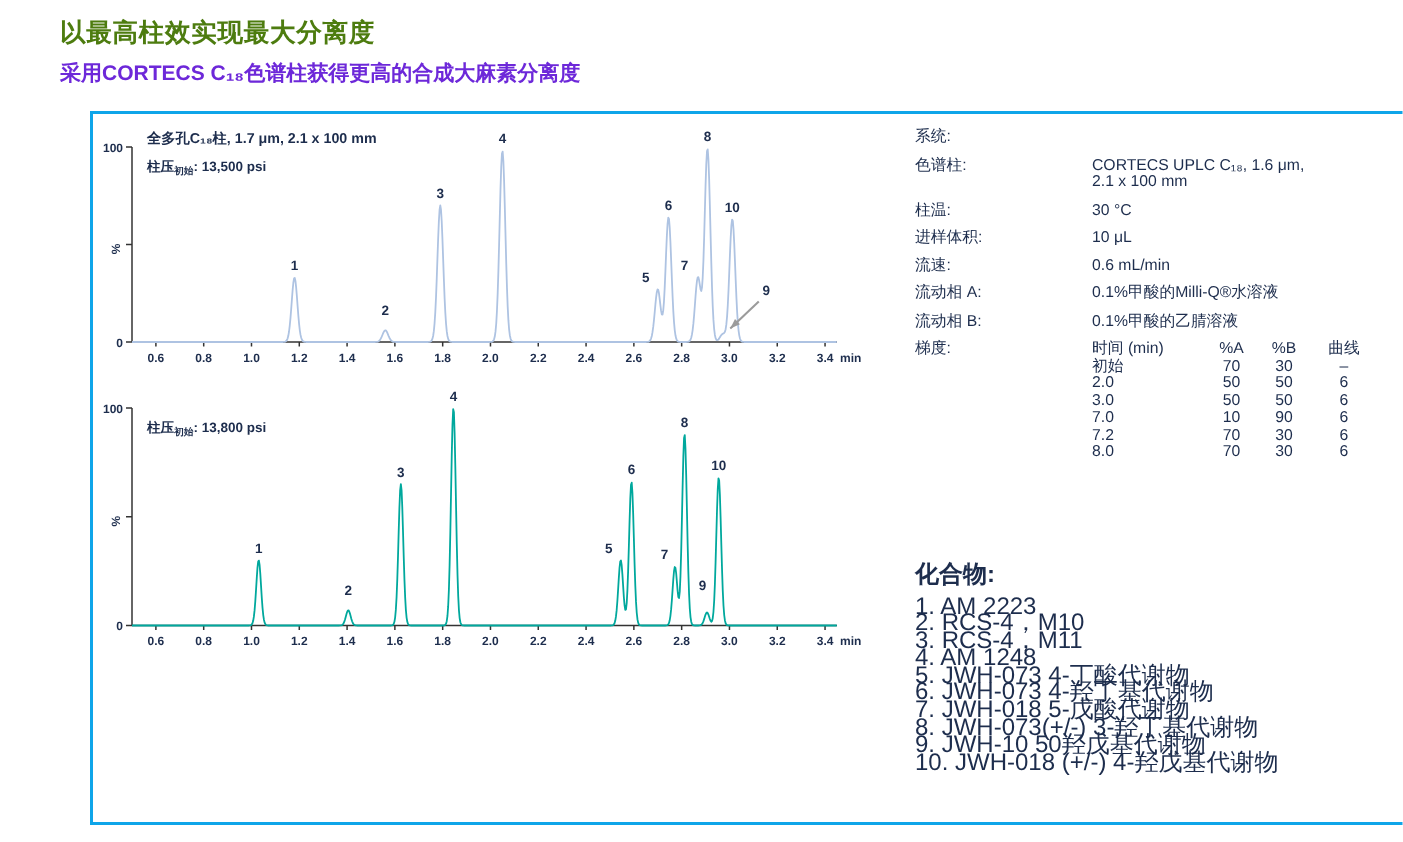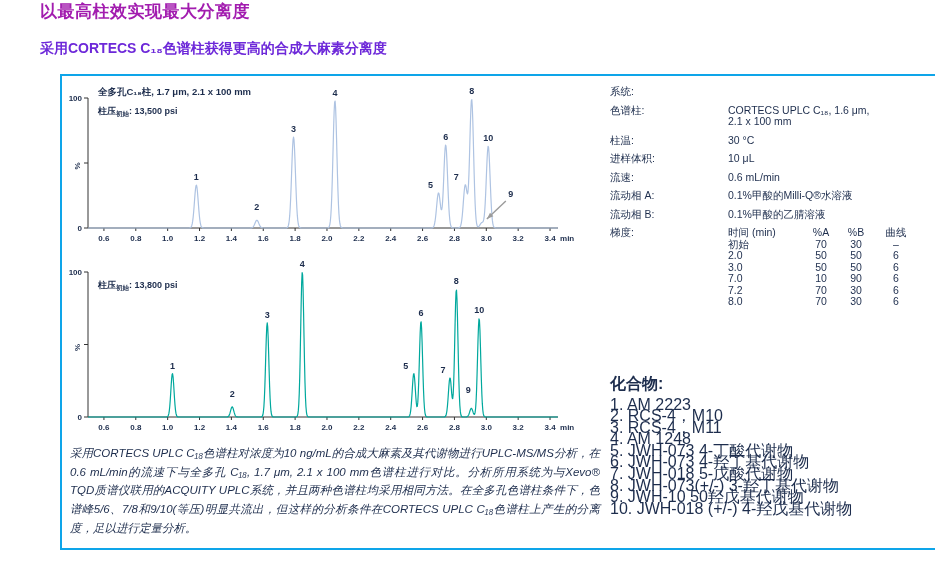--- a/index.html
+++ b/index.html
@@ -1,20 +1,20 @@
 <!DOCTYPE html>
 <html><head>
 <meta charset="utf-8">
 <style>
   html,body{margin:0;padding:0}
   body{
     width:935px;height:561px;background:#ffffff;position:relative;overflow:hidden;
     font-family:"Liberation Sans","DejaVu Sans",sans-serif;color:#1d2d4d;
   }
-  .title{position:absolute;left:40px;top:0;font-size:17px;font-weight:700;color:#a21caf;letter-spacing:.5px}
+  .title{position:absolute;left:40px;top:10px;font-size:17px;font-weight:700;color:#4d7c0f;letter-spacing:.5px}
   .subtitle{position:absolute;left:40px;top:40px;font-size:14px;font-weight:700;color:#6d28d9}
   .figure-box{position:absolute;left:60px;top:74px;width:879px;height:472px;border:2px solid #0ea5e9;background:#fff}
   .chart-wrap{position:absolute;left:4px;width:545px}
   #chart0{top:8px}
   #chart1{top:182px}
   .chart-title{position:absolute;left:32px;top:2px;font-size:9.5px;font-weight:600;white-space:nowrap}
   .t-navy{color:#1d2d4d}
   .t-teal{color:#00a89d}
   .chart-pressure{position:absolute;left:32px;top:21px;font-size:9px;font-weight:600;color:#1d2d4d;white-space:nowrap}
   .subs{font-size:6.5px;vertical-align:-2px}
@@ -149,21 +149,20 @@
         <text x="201.23728813559322" y="59.75" font-size="9" text-anchor="middle" fill="#1d2d4d" font-weight="700" font-family="&quot;Liberation Sans&quot;,&quot;DejaVu Sans&quot;,sans-serif">3</text>
         <text x="236.28813559322032" y="9" font-size="9" text-anchor="middle" fill="#1d2d4d" font-weight="700" font-family="&quot;Liberation Sans&quot;,&quot;DejaVu Sans&quot;,sans-serif">4</text>
         <text x="339.8135593220339" y="110.5" font-size="9" text-anchor="middle" fill="#1d2d4d" font-weight="700" font-family="&quot;Liberation Sans&quot;,&quot;DejaVu Sans&quot;,sans-serif">5</text>
         <text x="354.9830508474576" y="58.3" font-size="9" text-anchor="middle" fill="#1d2d4d" font-weight="700" font-family="&quot;Liberation Sans&quot;,&quot;DejaVu Sans&quot;,sans-serif">6</text>
         <text x="376.9796610169491" y="114.85" font-size="9" text-anchor="middle" fill="#1d2d4d" font-weight="700" font-family="&quot;Liberation Sans&quot;,&quot;DejaVu Sans&quot;,sans-serif">7</text>
         <text x="390.3525423728813" y="26.4" font-size="9" text-anchor="middle" fill="#1d2d4d" font-weight="700" font-family="&quot;Liberation Sans&quot;,&quot;DejaVu Sans&quot;,sans-serif">8</text>
         <text x="402.32881355932204" y="135.29999999999998" font-size="9" text-anchor="middle" fill="#1d2d4d" font-weight="700" font-family="&quot;Liberation Sans&quot;,&quot;DejaVu Sans&quot;,sans-serif">9</text>
         <text x="413.135593220339" y="55.39999999999999" font-size="9" text-anchor="middle" fill="#1d2d4d" font-weight="700" font-family="&quot;Liberation Sans&quot;,&quot;DejaVu Sans&quot;,sans-serif">10</text>
       </svg></div>
 
-  <p class="caption">采用CORTECS UPLC C₁₈色谱柱对浓度为10 ng/mL的合成大麻素及其代谢物进行UPLC-MS/MS分析，在0.6 mL/min的流速下与全多孔 C₁₈, 1.7 μm, 2.1 x 100 mm色谱柱进行对比。分析所用系统为与Xevo® TQD质谱仪联用的ACQUITY UPLC系统，并且两种色谱柱均采用相同方法。在全多孔色谱柱条件下，色谱峰5/6、7/8和9/10(等压)明显共流出，但这样的分析条件在CORTECS UPLC C₁₈色谱柱上产生的分离度，足以进行定量分析。</p>
 
   <div class="right-col" style="position:absolute">
     <div id="conditions">
         <div class="param-row">
           <div class="param-label">系统:</div>
         </div>
         <div class="param-row">
           <div class="param-label">色谱柱:</div>
           <div class="param-value">
             <div>CORTECS UPLC C₁₈, 1.6 μm,</div>

